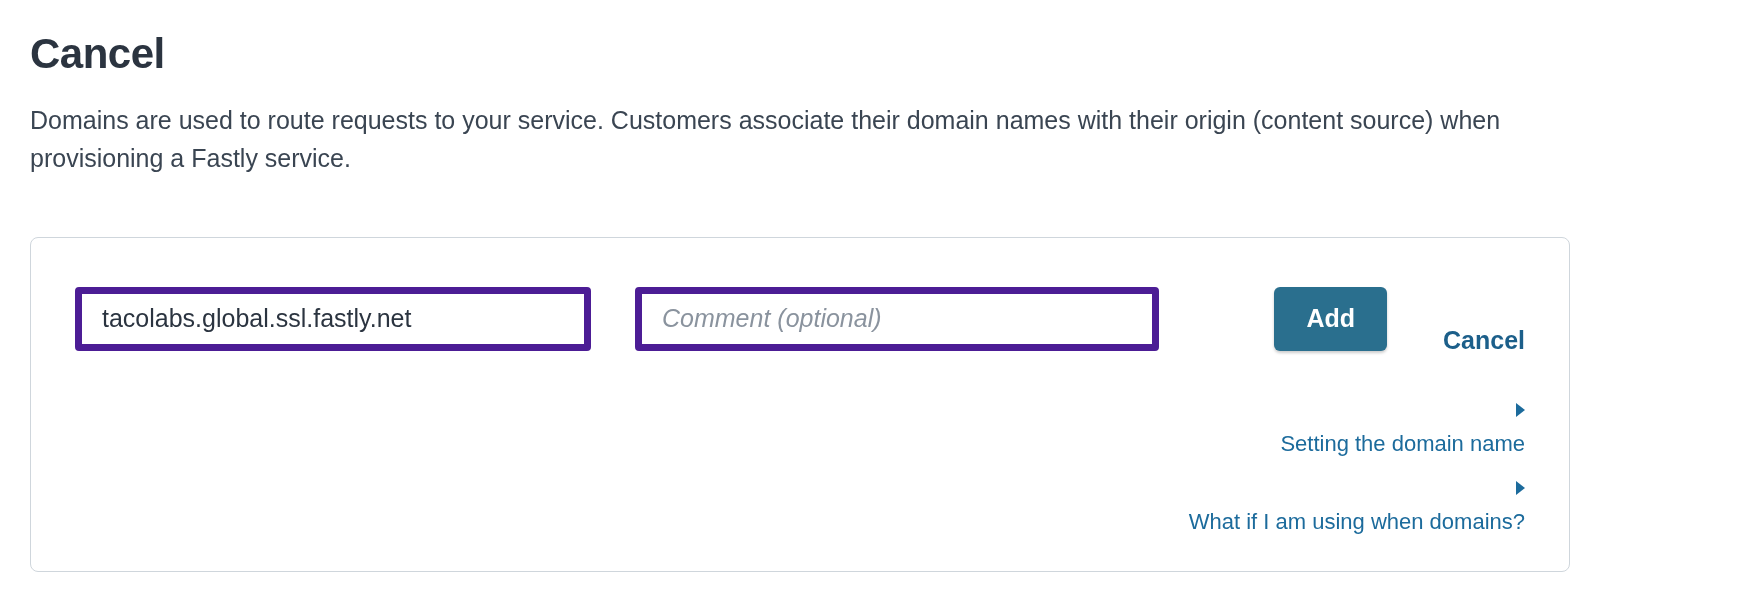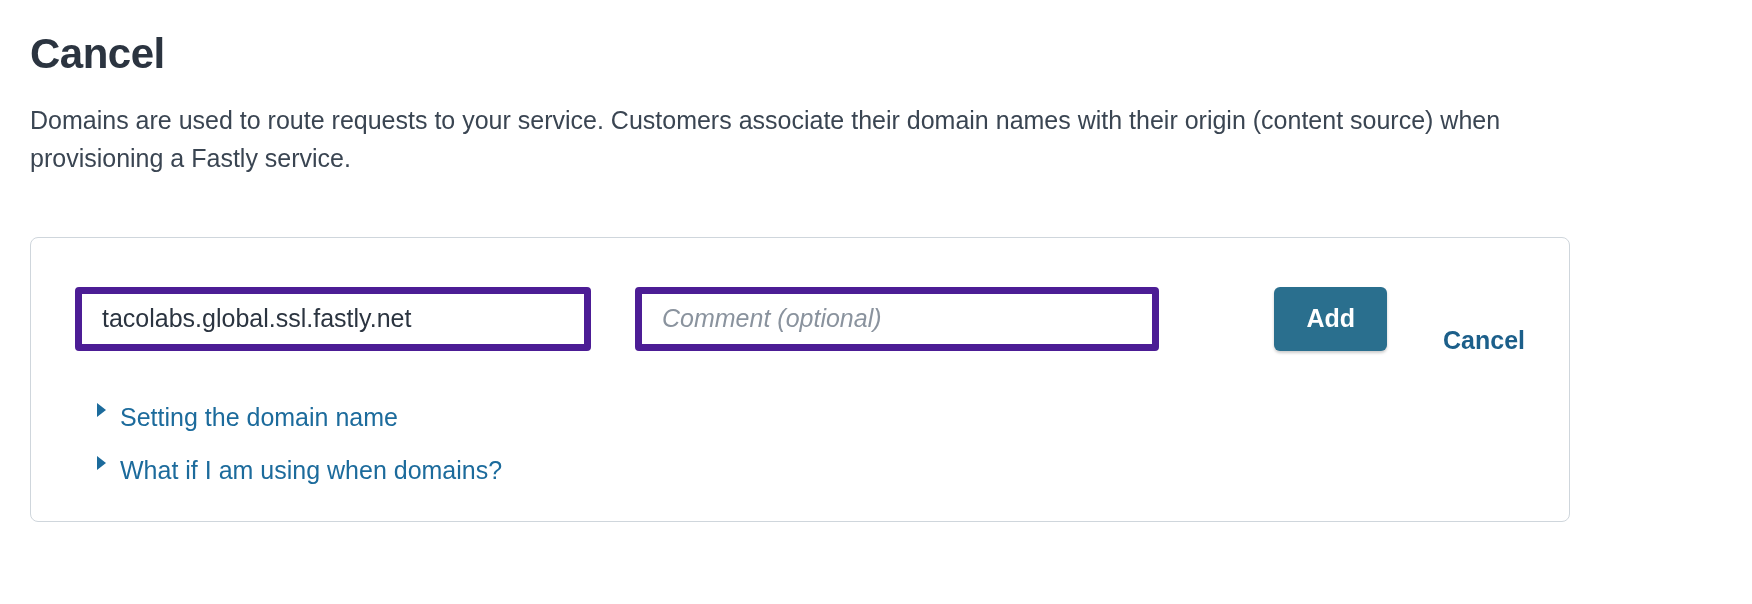--- a/index.html
+++ b/index.html
@@ -91,26 +91,27 @@
       margin-top: 44px;
     }
     .help-links {
       display: flex;
       flex-direction: column;
       gap: 24px;
       padding-left: 22px;
     }
     .help-link {
       display: flex;
-      align-items: flex-start;
+      align-items: flex-end;
       gap: 14px;
       color: #1c6b9c;
-      font-size: 25px;
+      font-size: 22px;
       text-decoration: none;
       cursor: pointer;
+      flex-direction: column;
     }
     .caret-icon {
       width: 0;
       height: 0;
       border-top: 7px solid transparent;
       border-bottom: 7px solid transparent;
       border-left: 9px solid #1c6b9c;
       display: inline-block;
     }
   </style>

